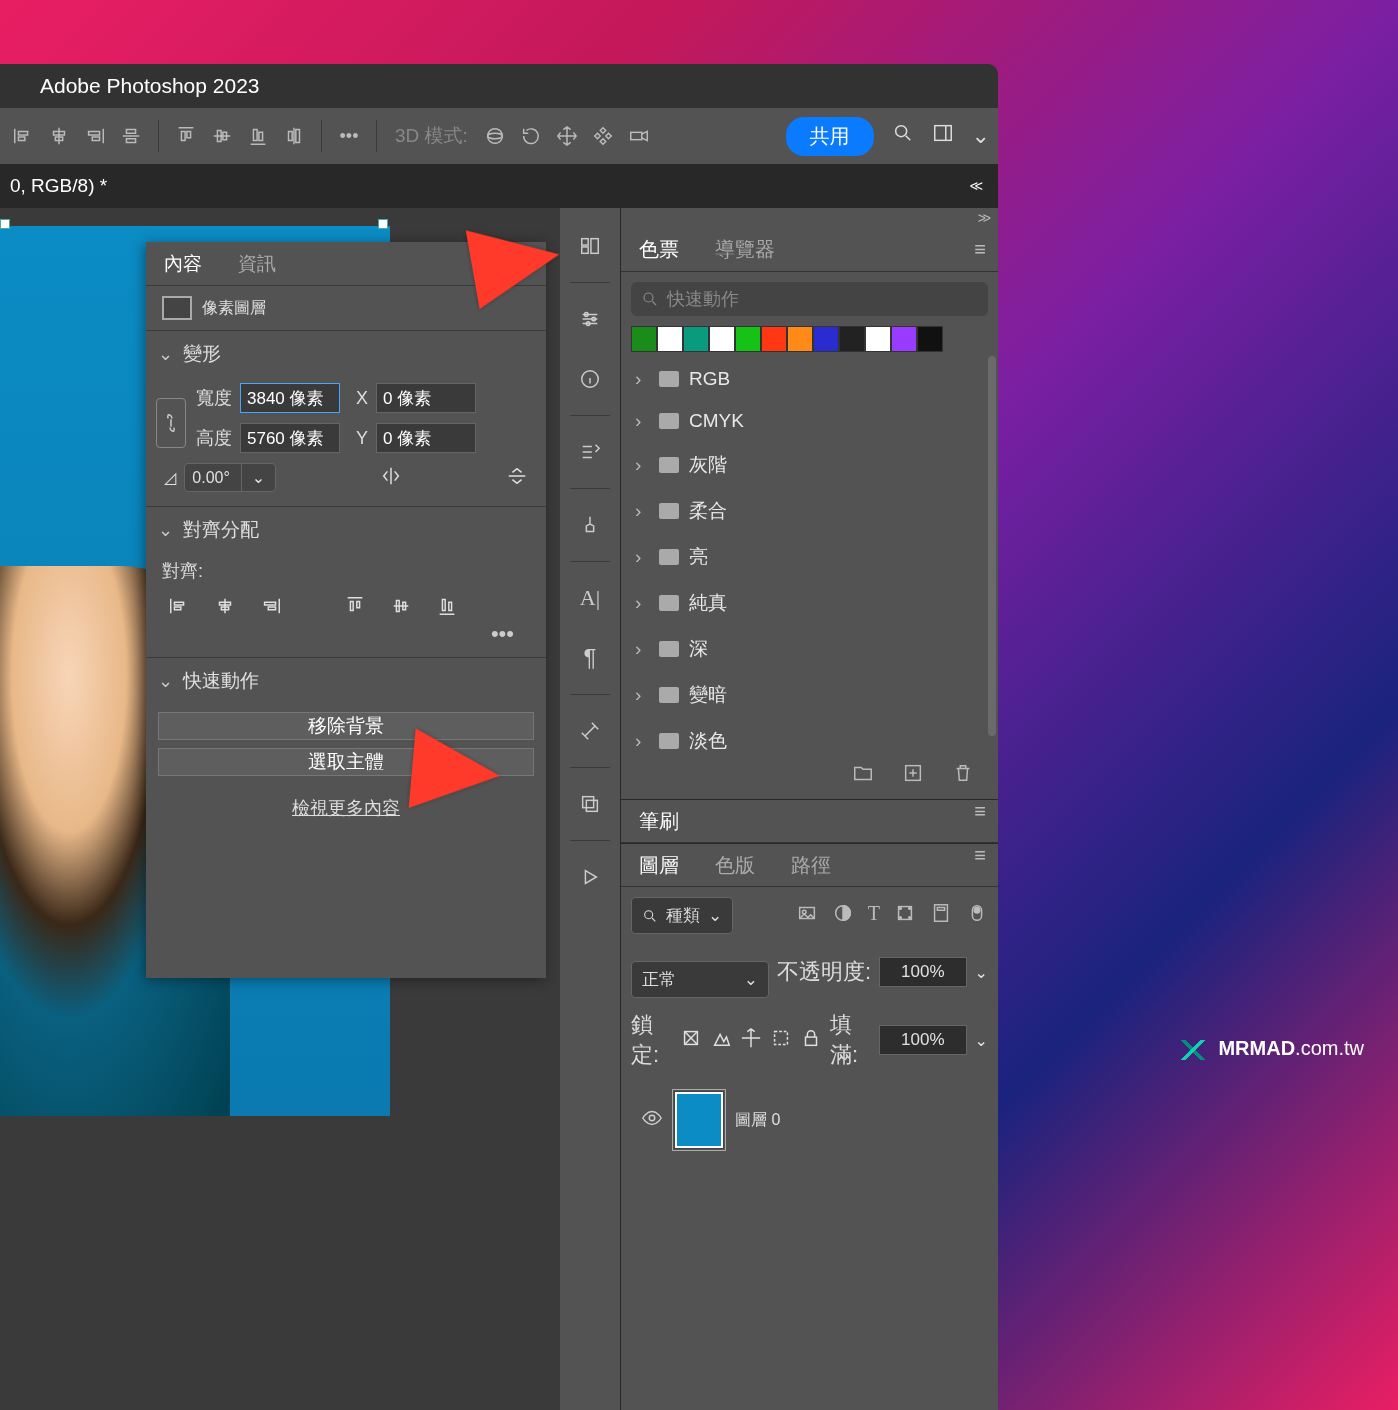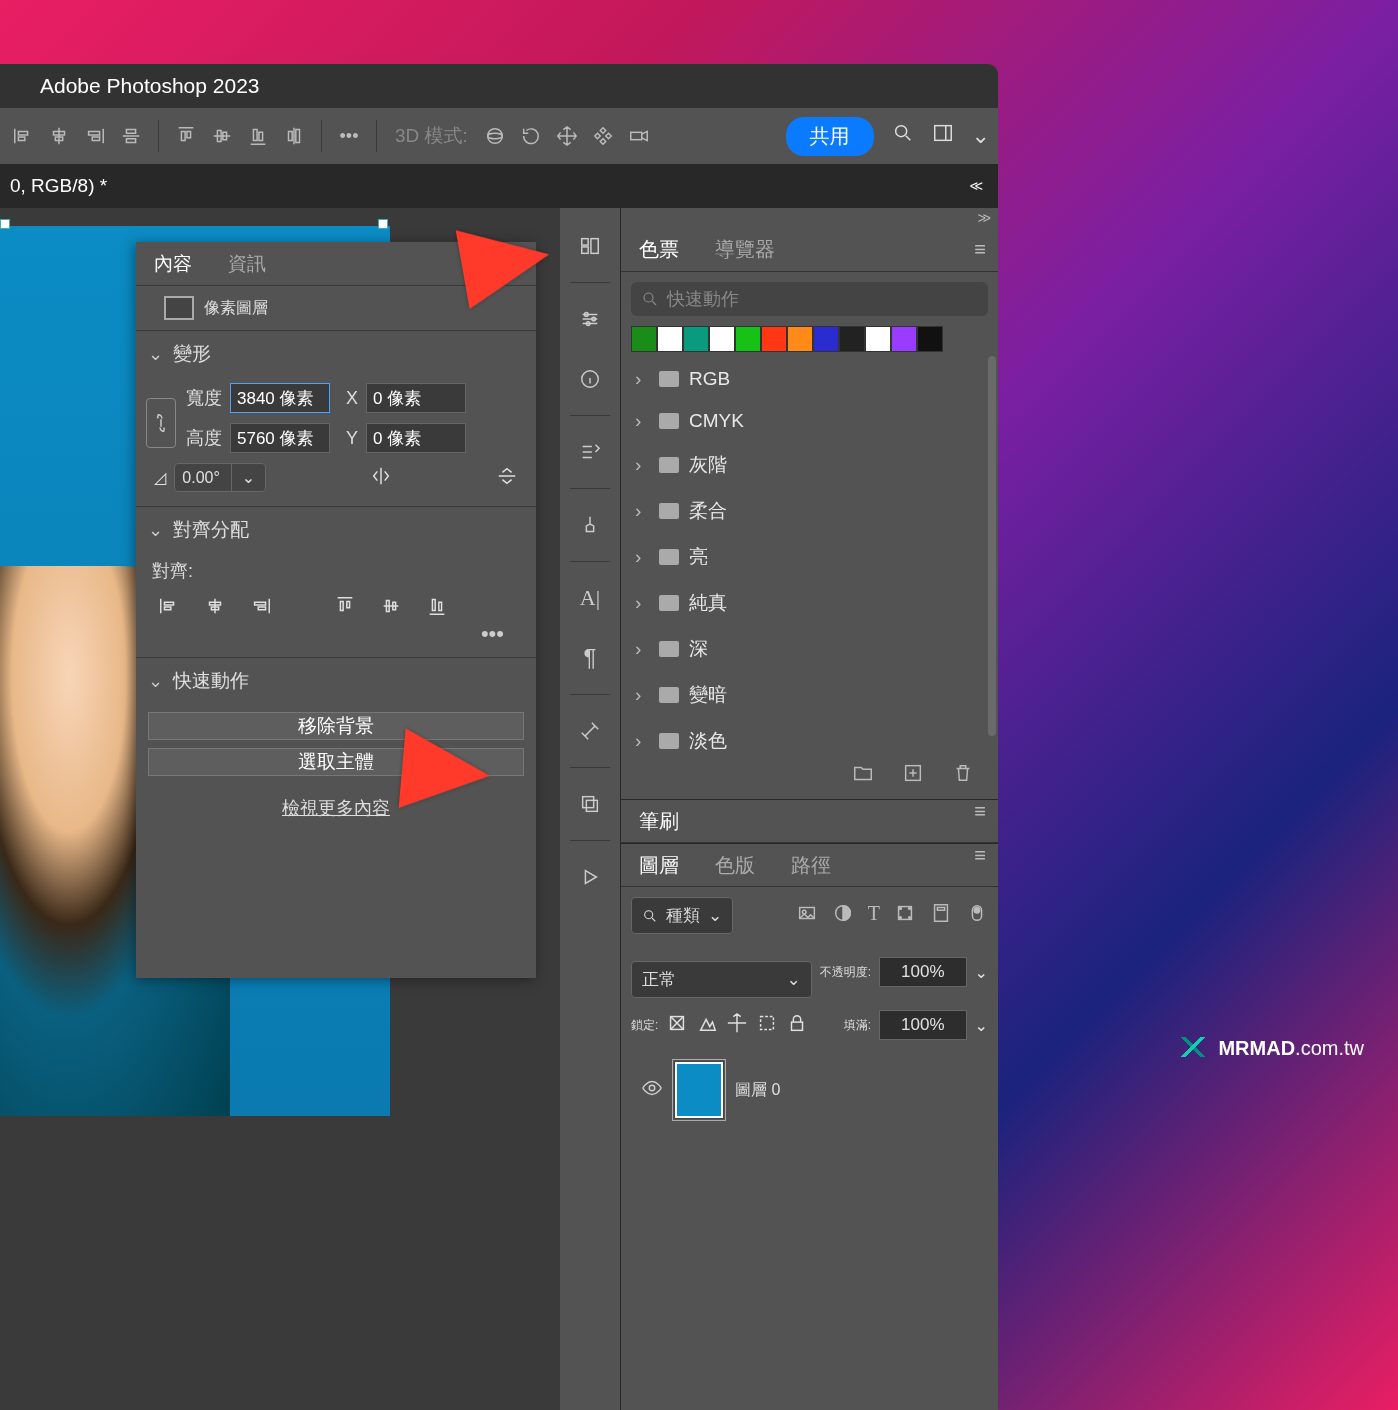--- a/index.html
+++ b/index.html
@@ -28,29 +28,29 @@
   .canvas-content { position:absolute; top:18px; left:0; width:390px; height:890px;
     background: linear-gradient(180deg,#0b8cc4 0%,#0a7ab0 100%); }
   .subject { position:absolute; left:0; bottom:0; width:230px; height:550px;
     background: radial-gradient(ellipse at 30% 20%, #f8d5b8 0%, #e8b888 25%, #3a2818 40%, #0a6080 55%, #004050 100%);
     border-top-right-radius:110px;
   }
   .handle { position:absolute; width:10px; height:10px; background:#fff; border:1px solid #4aa; }
   .h1 { top:11px; left:0; } .h2 { top:11px; left:378px; }
   
   .float-panel {
-    position:absolute; top:34px; left:136px; width:400px; height:736px;
+    position:absolute; top:34px; left:146px; width:400px; height:736px;
     background:#535353; display:flex; flex-direction:column; box-shadow:-2px 2px 12px rgba(0,0,0,.4);
   }
   .fp-tabs { height:44px; display:flex; align-items:center; background:#535353; border-bottom:1px solid #3a3a3a; }
   .fp-tab { padding:0 18px; height:100%; display:flex; align-items:center; color:#aaa; font-size:19px; cursor:pointer; }
   .fp-tab.active { background:#535353; color:#fff; }
   .fp-tabs .sp { margin-left:auto; padding-right:14px; display:flex; gap:14px; color:#bbb; }
   .fp-body { flex:1; overflow:auto; padding:0; }
-  .fp-row { display:flex; align-items:center; gap:10px; padding:10px 28px; }
+  .fp-row { display:flex; align-items:center; gap:10px; padding:10px 16px; }
   .fp-thumb { width:30px; height:24px; border:2px solid #aaa; background:#444; }
   .section-h { display:flex; align-items:center; gap:10px; padding:10px 12px; border-top:1px solid #3a3a3a; font-size:19px; cursor:pointer; }
   .chev-open::before { content:"⌄"; font-size:18px; color:#ccc; }
   .transform-grid { padding:6px 10px 14px; }
   .trow { display:flex; align-items:center; gap:8px; margin-bottom:10px; }
   .tlabel { width:46px; text-align:right; color:#ddd; font-size:18px; }
   .tinput { width:100px; height:30px; background:#3a3a3a; border:1px solid #666; color:#fff; font-size:17px; padding:2px 6px; }
   .tinput.focus { border:1px solid #4aa3ff; }
   .link-icon { width:30px; height:50px; border:1px solid #888; border-radius:4px; display:flex; align-items:center; justify-content:center; color:#ccc; }
   .rot-row { display:flex; align-items:center; justify-content:space-between; padding:0 8px; }
@@ -83,33 +83,33 @@
   .scroll-ind { position:absolute; right:2px; top:4px; width:8px; height:380px; background:#6a6a6a; border-radius:4px; }
   .folder-actions { display:flex; justify-content:flex-end; gap:28px; padding:10px 24px; font-size:20px; color:#bbb; }
   
   .brush-tabs { height:44px; display:flex; border-top:1px solid #282828; border-bottom:1px solid #333; }
   
   .layers-tabs { height:44px; display:flex; border-top:1px solid #282828; border-bottom:1px solid #333; }
   .layer-controls { padding:10px; display:flex; flex-direction:column; gap:12px; }
   .lc-row { display:flex; align-items:center; gap:8px; }
   .lc-sel { background:#3a3a3a; border:1px solid #666; color:#ddd; padding:6px 10px; border-radius:4px; display:flex; align-items:center; gap:8px; font-size:17px; }
   .lc-icons { display:flex; gap:14px; margin-left:auto; color:#bbb; font-size:19px; }
-  .lc-label { font-size:12px; color:#ddd; }
+  .lc-label { font-size:22px; color:#ddd; }
   .pct-box { background:#2d2d2d; border:1px solid #666; padding:4px 21px; font-size:17px; }
   .layer-row { display:flex; align-items:center; padding:10px; gap:12px; }
   .layer-thumb { width:48px; height:56px; background:#0b8cc4; border:2px solid #fff; outline:1px solid #444; position:relative; }
   .layer-thumb::after { content:""; position:absolute; inset:-5px; border:1px solid #aaa; }
   .eye { font-size:20px; color:#ccc; }
   
   .arrow { position:absolute; width:0; height:0; }
   .arrow.big { border-top:40px solid transparent; border-bottom:40px solid transparent; border-left:80px solid #ff3a2a; filter:drop-shadow(0 0 2px rgba(0,0,0,.3)); }
   .arrow.a1 { top:-20px; left:330px; transform:rotate(-10deg) scaleX(1.1); }
   .arrow.a2 { top:490px; left:270px; transform:rotate(5deg) scaleX(1.1); }
   
-  .wm { position:absolute; right:34px; bottom:350px; display:flex; align-items:flex-start; gap:8px; font-size:20px; font-weight:700; color:#fff; }
+  .wm { position:absolute; right:34px; bottom:350px; display:flex; align-items:flex-end; gap:8px; font-size:20px; font-weight:700; color:#fff; }
   .wm .logo { width:34px; height:20px;
     background:linear-gradient(135deg,transparent 45%,#10d0b0 45% 55%,transparent 55%),
                linear-gradient(45deg,transparent 45%,#009080 45% 55%,transparent 55%);
   }
   svg { width:22px; height:22px; fill:none; stroke:currentColor; stroke-width:1.6; }
 </style>
 </head>
 <body>
 
 <div class="app-window">

